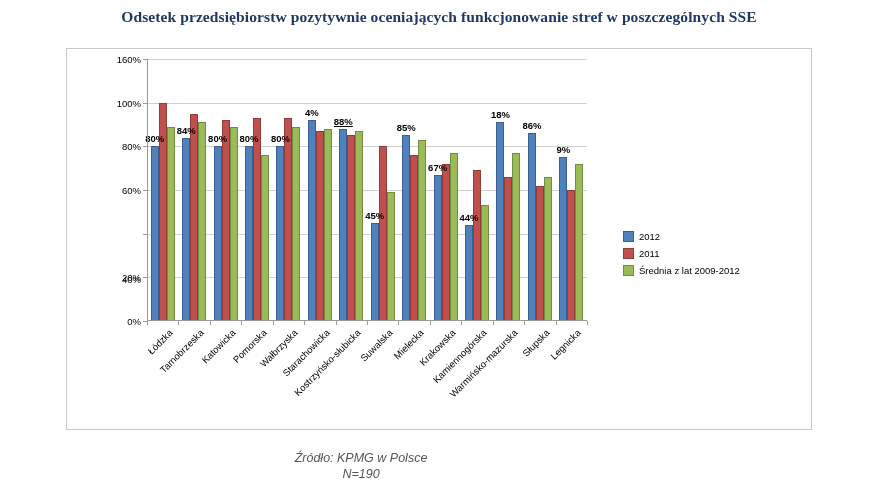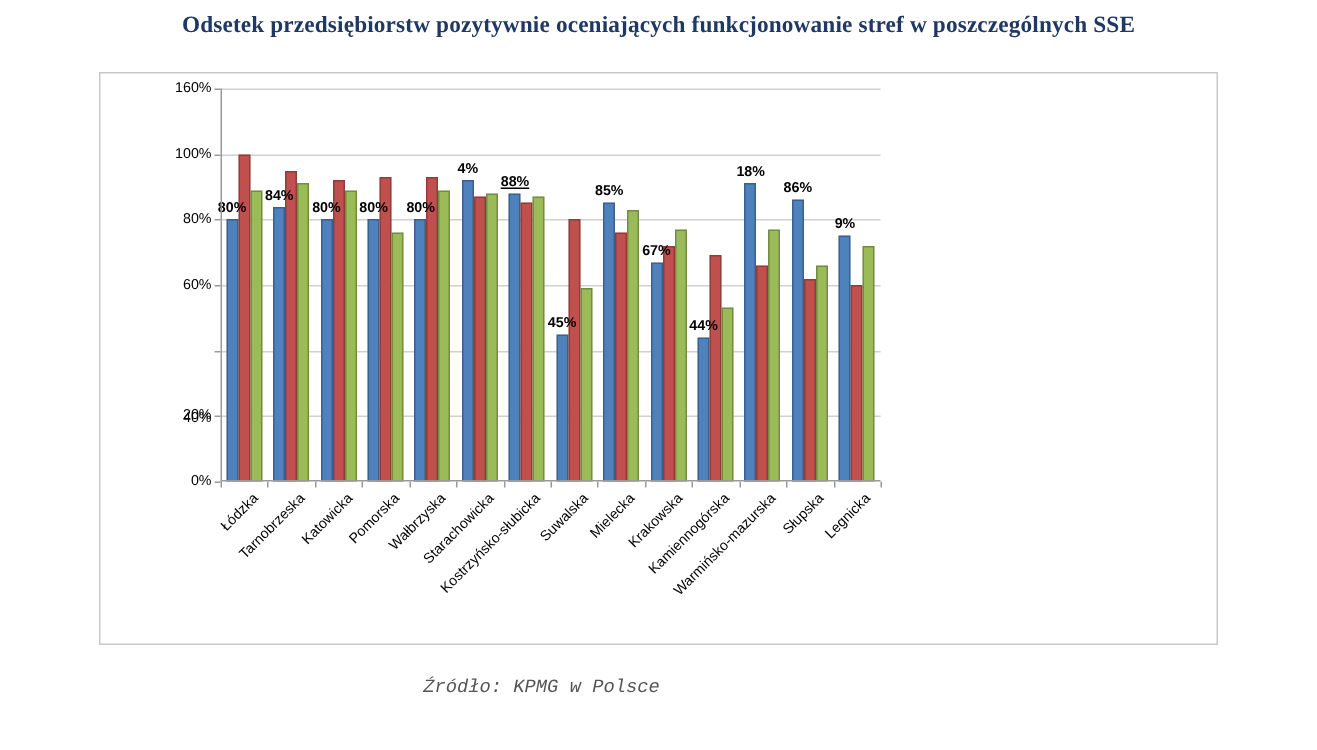--- a/index.html
+++ b/index.html
@@ -146,21 +146,21 @@
   }
   .legend-label {
     white-space: nowrap;
   }
   #source-note {
     position: absolute;
     left: 0;
     top: 450px;
     width: 722px;
     text-align: center;
-    font-family: Liberation Mono, monospace;
+    font-family: Liberation Sans, sans-serif;
     font-style: italic;
     font-size: 12.5px;
     color: #555555;
     line-height: 16px;
   }
 </style>
 </head>
 <body>
 
 <div id="page-title">Odsetek przedsiębiorstw pozytywnie oceniających funkcjonowanie stref w poszczególnych SSE</div>
@@ -300,17 +300,32 @@
           <div class="bar" style="left: 15.9238px; width: 7.9619px; height: 157.2px; background: rgb(155, 187, 89);"></div>
         </div>
         <div class="bar-label" style="left: 416.324px; bottom: 165.75px;">9%</div>
         <div class="xtick-mark" style="left: 408.571px;"></div>
         <div class="cat-label" style="left: 428.286px; top: 268px; right: auto; transform: translateX(-100%) rotate(-45deg); transform-origin: right top;">Legnicka</div>
         <div class="xtick-mark" style="left: 440px;"></div>
       </div>
     <div class="axis-line-y"></div>
     <div class="axis-line-x"></div>
   </div>
+  <div id="legend">
+      <div class="legend-row">
+        <span class="legend-swatch" style="background: rgb(79, 129, 189);"></span>
+        <span class="legend-label">2012</span>
+      </div>
+      <div class="legend-row">
+        <span class="legend-swatch" style="background: rgb(192, 80, 77);"></span>
+        <span class="legend-label">2011</span>
+      </div>
+      <div class="legend-row">
+        <span class="legend-swatch" style="background: rgb(155, 187, 89);"></span>
+        <span class="legend-label">Średnia z lat 2009-2012</span>
+      </div>
+    </div>
 </div>
 
 <div id="source-note">
   <div>Źródło: KPMG w Polsce</div>
+  <div>N=190</div>
 </div>
 
 </body></html>

